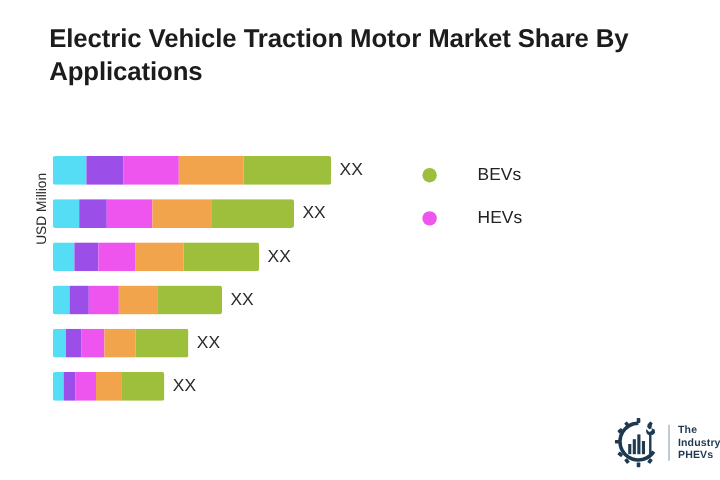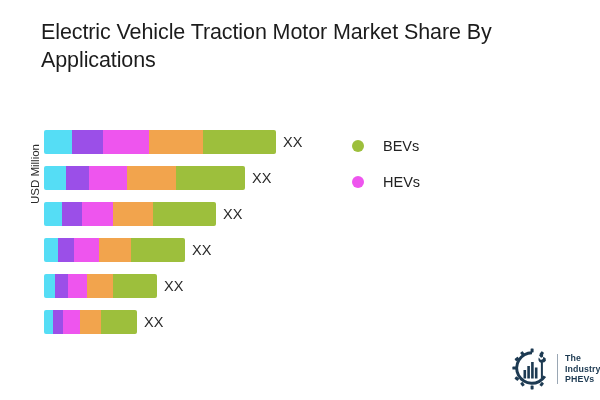--- a/index.html
+++ b/index.html
@@ -20,21 +20,21 @@
     width: 600px;
     height: 400px;
   }
   
   .chart-title {
     position: absolute;
     left: 41px;
     top: 18px;
     width: 500px;
     font-size: 21.5px;
-    font-weight: normal;
+    font-weight: bold;
     line-height: 28px;
     color: #1c1c1c;
     letter-spacing: -0.1px;
   }
   
   .plot-area {
     position: absolute;
     left: 44px;
     top: 130px;
     width: 300px;
@@ -89,21 +89,21 @@
     align-items: center;
     height: 36px;
   }
   .legend-swatch {
     width: 12px;
     height: 12px;
     border-radius: 50%;
     flex: 0 0 auto;
   }
   .legend-label {
-    margin-left: 19px;
+    margin-left: 34px;
     font-size: 14.5px;
     color: #222222;
     white-space: nowrap;
   }
   
   .logo {
     position: absolute;
     left: 512px;
     top: 348px;
     display: flex;

